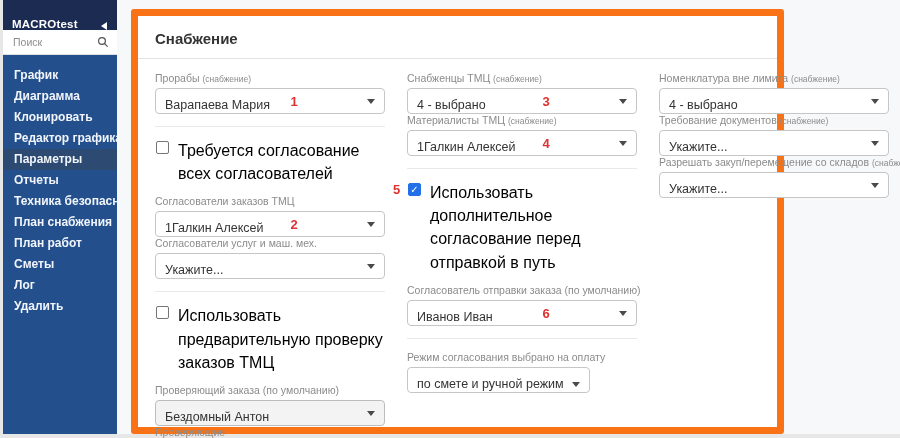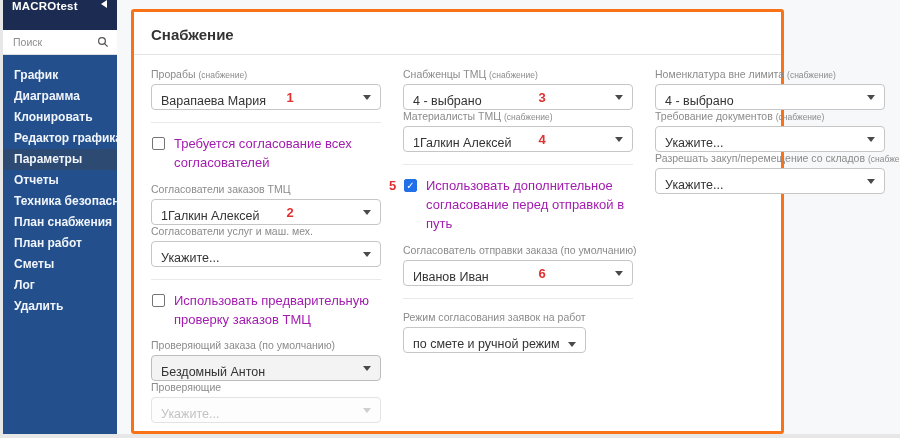--- a/index.html
+++ b/index.html
@@ -6,32 +6,32 @@
   html,body { margin:0; padding:0; }
   body {
     width:900px; height:438px; overflow:hidden;
     background:#e7e7e7;
     font-family:"Liberation Sans", sans-serif;
   }
   .app { position:relative; margin-left:3px; width:897px; height:434px; background:#f7f8f9; }
 
   
   .sidebar { position:absolute; left:0; top:0; width:114px; height:434px; background:var(--sidebar-bg,#23508d); }
-  .sb-header { height:30px; background:var(--sidebar-header-bg,#1b2b52); display:flex; align-items:flex-start; padding:0 9px; }
+  .sb-header { height:30px; background:var(--sidebar-header-bg,#1b2b52); display:flex; align-items:flex-end; padding:0 9px; }
   .brand { flex:1; color:#ffffff; font-size:11.5px; font-weight:700; letter-spacing:.2px; }
   .collapse-tri { width:0; height:0; border:4px solid transparent; border-right:6px solid #ffffff; margin-right:1px; cursor:pointer; }
   .sb-search { height:22px; background:#ffffff; display:flex; align-items:center; padding:12px 8px; border-bottom:1px solid #dedede; }
   .sb-search input { border:none; outline:none; flex:1; min-width:0; font-size:10.5px; color:#444; background:transparent; font-family:inherit; }
   .sb-search input::placeholder { color:#8d8d8d; }
   .sb-menu { padding-top:10px; }
   .sb-item { height:21px; line-height:21px; padding-left:11px; color:#f1f5fb; font-size:12px; font-weight:600; white-space:nowrap; overflow:hidden; cursor:pointer; }
   .sb-item.selected { background:var(--sidebar-selected-bg,#2d4a72); }
 
   
-  .card { position:absolute; left:128px; top:9px; width:653px; height:425px; background:#ffffff; border:3px solid #f97316; border-radius:3px; }
+  .card { position:absolute; left:128px; top:9px; width:653px; height:425px; background:#ffffff; border:7px solid #f97316; border-radius:3px; }
   .card-title { margin:0; padding:14px 17px 11px 17px; font-size:15px; font-weight:700; color:#333; border-bottom:1px solid #e3e3e3; }
   .content { display:flex; gap:22px; padding:13px 9px 0 17px; }
   .col { width:230px; flex:none; }
 
   .field { margin-bottom:0; }
   .f-label { font-size:10.5px; color:#8b8b8b; margin-bottom:4px; white-space:nowrap; }
   .f-label .suffix { font-size:8.5px; }
 
   .select { position:relative; height:26px; border:1px solid #c6c6c6; border-radius:4px; background:#fff; display:flex; align-items:center; padding:8px 22px 0 9px; cursor:pointer; }
   .select .val { font-size:12.5px; color:#333; white-space:nowrap; overflow:hidden; }
@@ -42,21 +42,21 @@
   .select.disabled .caret { border-top-color:#cfcfcf; }
   .select.narrow { display:inline-flex; padding-right:9px; }
   .select.narrow .caret { position:static; margin:2px 0 0 8px; }
 
   .badge { position:absolute; left:59%; top:5px; color:var(--annotation-red,#e03131); font-size:13px; font-weight:700; }
   .badge-out { position:absolute; left:-14px; top:1px; color:var(--annotation-red,#e03131); font-size:13px; font-weight:700; }
 
   .check-row { position:relative; display:flex; margin:0 0 10px 0; }
   .cb { flex:none; width:13px; height:13px; border:1px solid #757575; border-radius:2px; margin:2px 9px 0 1px; background:#fff; font-size:10px; line-height:12px; text-align:center; color:#fff; cursor:pointer; }
   .cb.checked { background:var(--checkbox-checked,#2170e8); border-color:var(--checkbox-checked,#2170e8); }
-  .cb-label { font-size:13px; color:#a21caf; line-height:1.45; }
+  .cb-label { font-size:16px; color:#000000; line-height:1.45; }
 
   .divider { height:1px; background:#e9e9e9; margin:12px 0; }
 </style>
 </head>
 <body>
 
 <div class="app">
 
   <aside class="sidebar">
     <div class="sb-header">
@@ -163,21 +163,21 @@
           </div>
           <div class="field">
             <div class="f-label"><span>Согласователь отправки заказа (по умолчанию)</span></div>
             <div class="select">
               <span class="val">Иванов Иван</span>
               <span class="badge">6</span>
               <span class="caret"></span>
             </div>
           </div>
           <div class="divider"></div>
-          <div class="field"><div class="f-label"><span>Режим согласования заявок на работ</span></div><div class="select narrow">
+          <div class="field"><div class="f-label"><span>Режим согласования выбрано на оплату</span></div><div class="select narrow">
               <span class="val">по смете и ручной режим</span>
               <span class="caret"></span>
             </div></div>
         </div>
         <div class="col">
           <div class="field">
             <div class="f-label"><span>Номенклатура вне лимита</span> <span class="suffix">(снабжение)</span></div>
             <div class="select">
               <span class="val">4 - выбрано</span>
               <span class="caret"></span>

